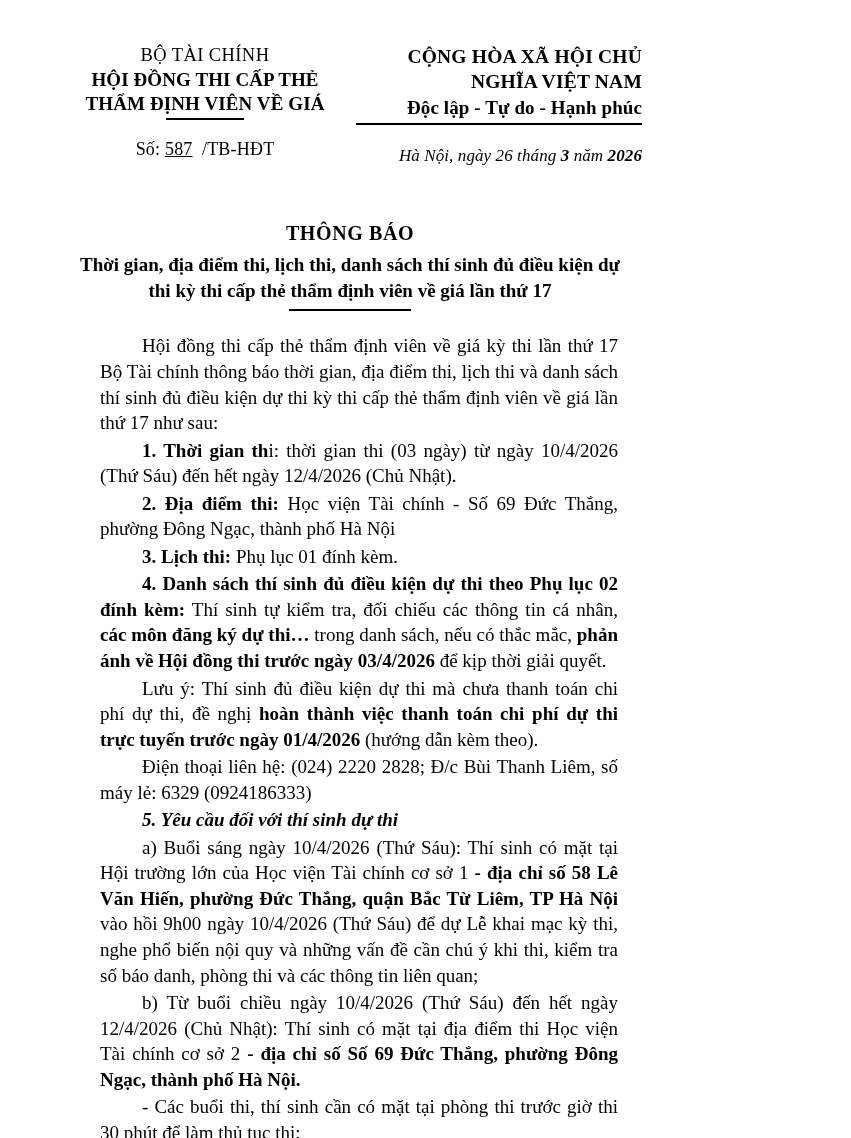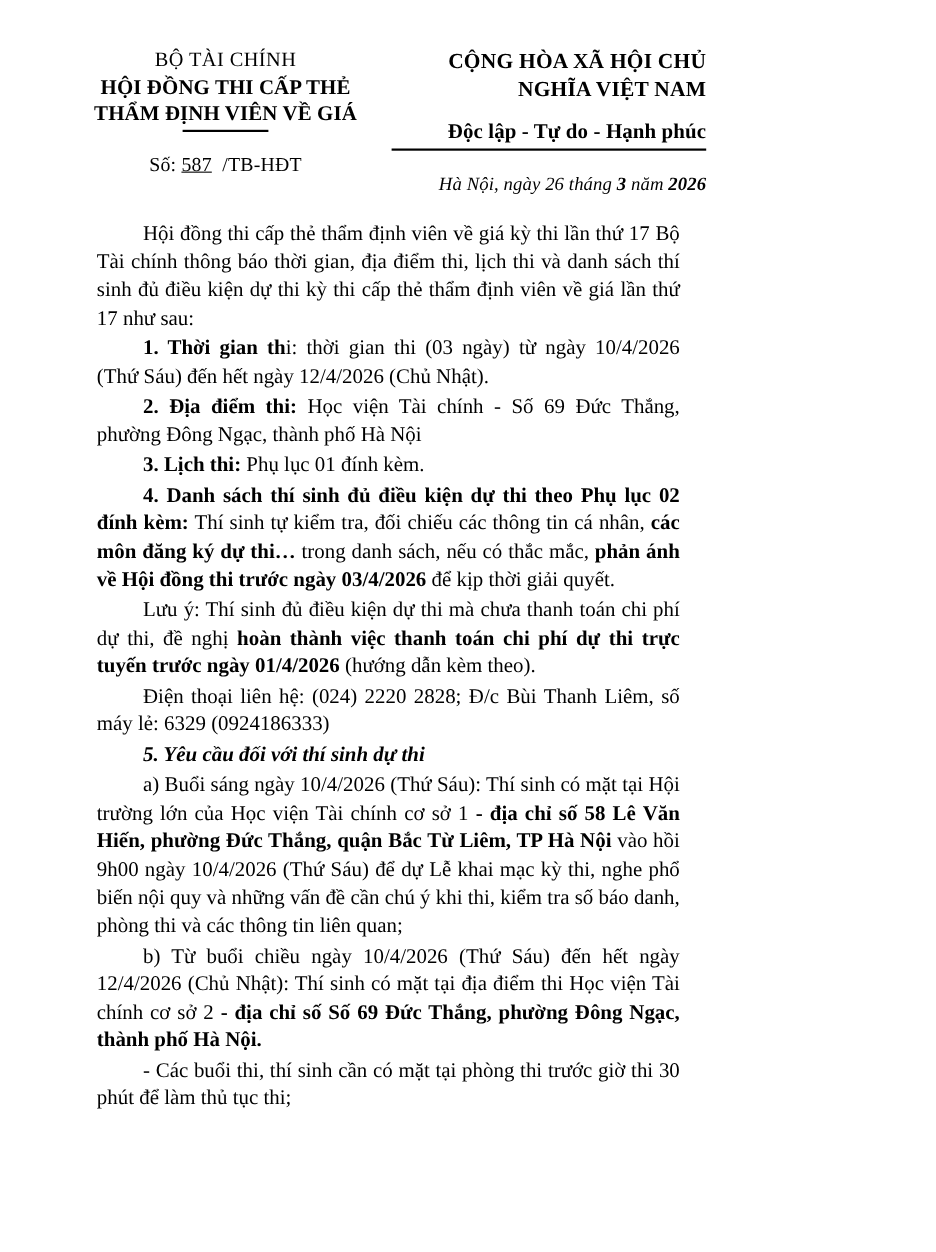--- a/index.html
+++ b/index.html
@@ -70,21 +70,21 @@
   .nation-line {
     font-size: 19.5px;
     font-weight: bold;
     letter-spacing: .2px;
     line-height: 1.3;
   }
   .motto-line {
     font-size: 19px;
     font-weight: bold;
     line-height: 1.3;
-    margin-top: 13px;
+    margin-top: 1px;
     letter-spacing: .1px;
   }
   .rule-long {
     width: 286px;
     height: 1.6px;
     background: #000;
     margin: 3px auto 0 auto;
   }
   .date-line {
     font-style: italic;
@@ -117,21 +117,21 @@
     background: #000;
     margin: 5px auto 0 auto;
   }
 
   
   .doc-body {
     padding: 0 82px 0 88px;
     margin-top: 22px;
   }
   .doc-body p {
-    margin: 0 0 2px 0;
+    margin: 0 0 2px 12px;
     font-size: 19px;
     line-height: 1.345;
     text-align: justify;
     text-indent: 42px;
     text-justify: inter-word;
     letter-spacing: 0;
   }
   .doc-body p.heading5 {
     font-weight: bold;
     font-style: italic;
@@ -157,20 +157,25 @@
 
     <div class="header-right">
       <div class="nation-line">CỘNG HÒA XÃ HỘI CHỦ NGHĨA VIỆT NAM</div>
       <div class="motto-line">Độc lập - Tự do - Hạnh phúc</div>
       <div class="rule-long"></div>
       <div class="date-line"><span>Hà Nội, ngày 26 tháng </span><span class="b">3</span><span> năm </span><span class="b">2026</span></div>
     </div>
 
   </div>
 
+  <div class="doc-title-block">
+    <div class="title-main">THÔNG BÁO</div>
+    <div class="title-sub">Thời gian, địa điểm thi, lịch thi, danh sách thí sinh đủ điều kiện dự thi kỳ thi cấp thẻ thẩm định viên về giá lần thứ 17</div>
+    <div class="title-rule"></div>
+  </div>
 
   <div class="doc-body">
 
     <p>Hội đồng thi cấp thẻ thẩm định viên về giá kỳ thi lần thứ 17 Bộ Tài chính thông báo thời gian, địa điểm thi, lịch thi và danh sách thí sinh đủ điều kiện dự thi kỳ thi cấp thẻ thẩm định viên về giá lần thứ 17 như sau:</p>
 
     <p><span class="b">1. Thời gian th</span><span>i</span><span>: thời gian thi (03 ngày) từ ngày 10/4/2026 (Thứ Sáu) đến hết ngày 12/4/2026 (Chủ Nhật).</span></p>
 
     <p><span class="b">2. Địa điểm th</span><span class="b">i:</span><span> Học viện Tài chính - Số 69 Đức Thắng, phường Đông Ngạc, thành phố Hà Nội</span></p>
 
     <p><span class="b">3. Lịch thi:</span><span> Phụ lục 01 đính kèm.</span></p>

